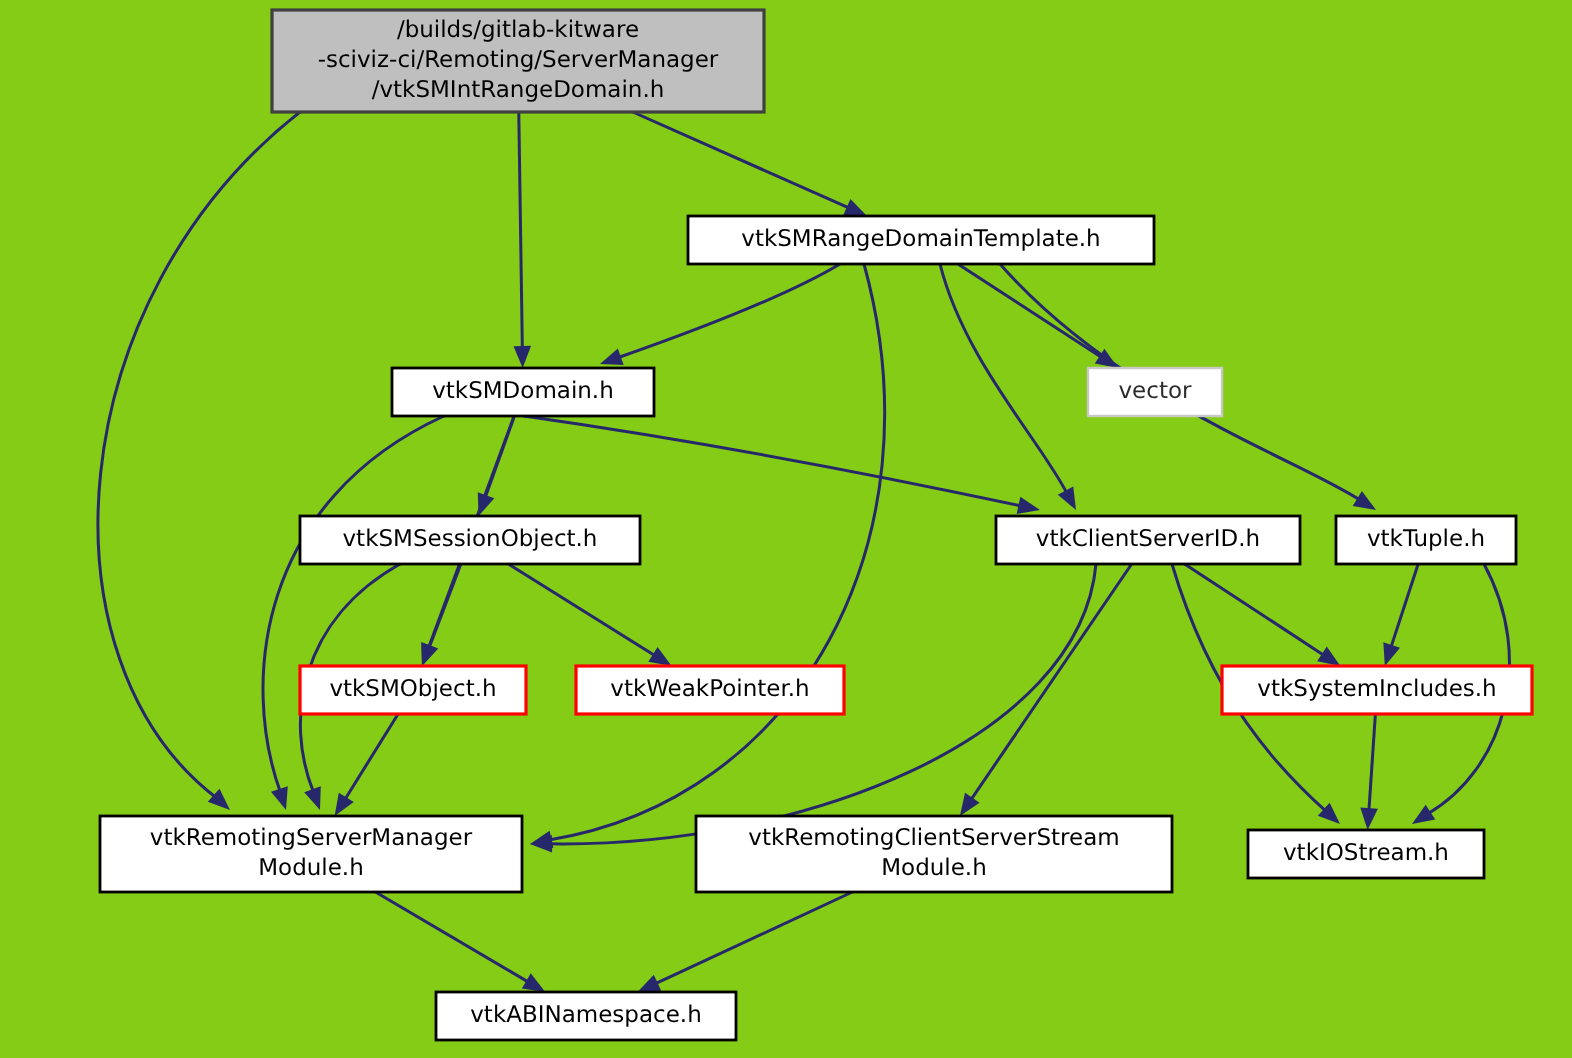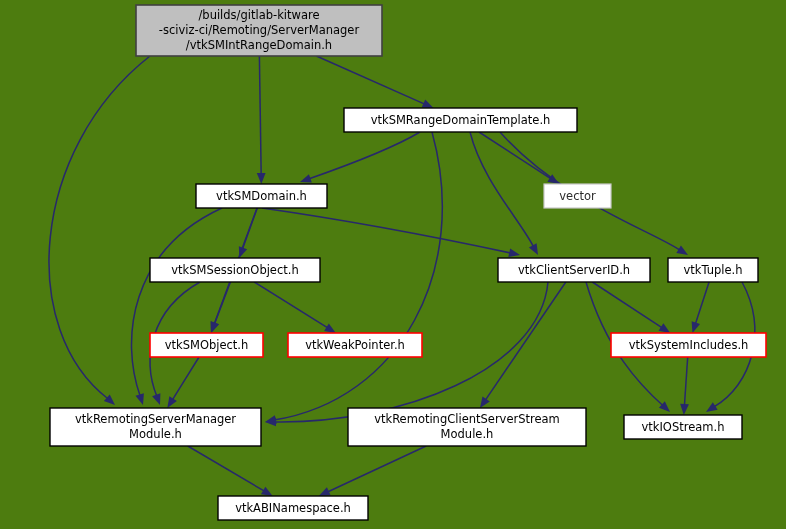--- a/index.html
+++ b/index.html
@@ -4,21 +4,21 @@
 <style>
   html, body {
     margin: 0;
     padding: 0;
     background: #ffffff;
   }
   #canvas {
     position: relative;
     width: 786px;
     height: 529px;
-    background: #4d7c0f;
+    background: #84cc16;
     overflow: hidden;
     font-family: "DejaVu Sans", "Liberation Sans", sans-serif;
   }
   svg#graph {
     position: absolute;
     left: 0;
     top: 0;
     width: 786px;
     height: 529px;
   }

